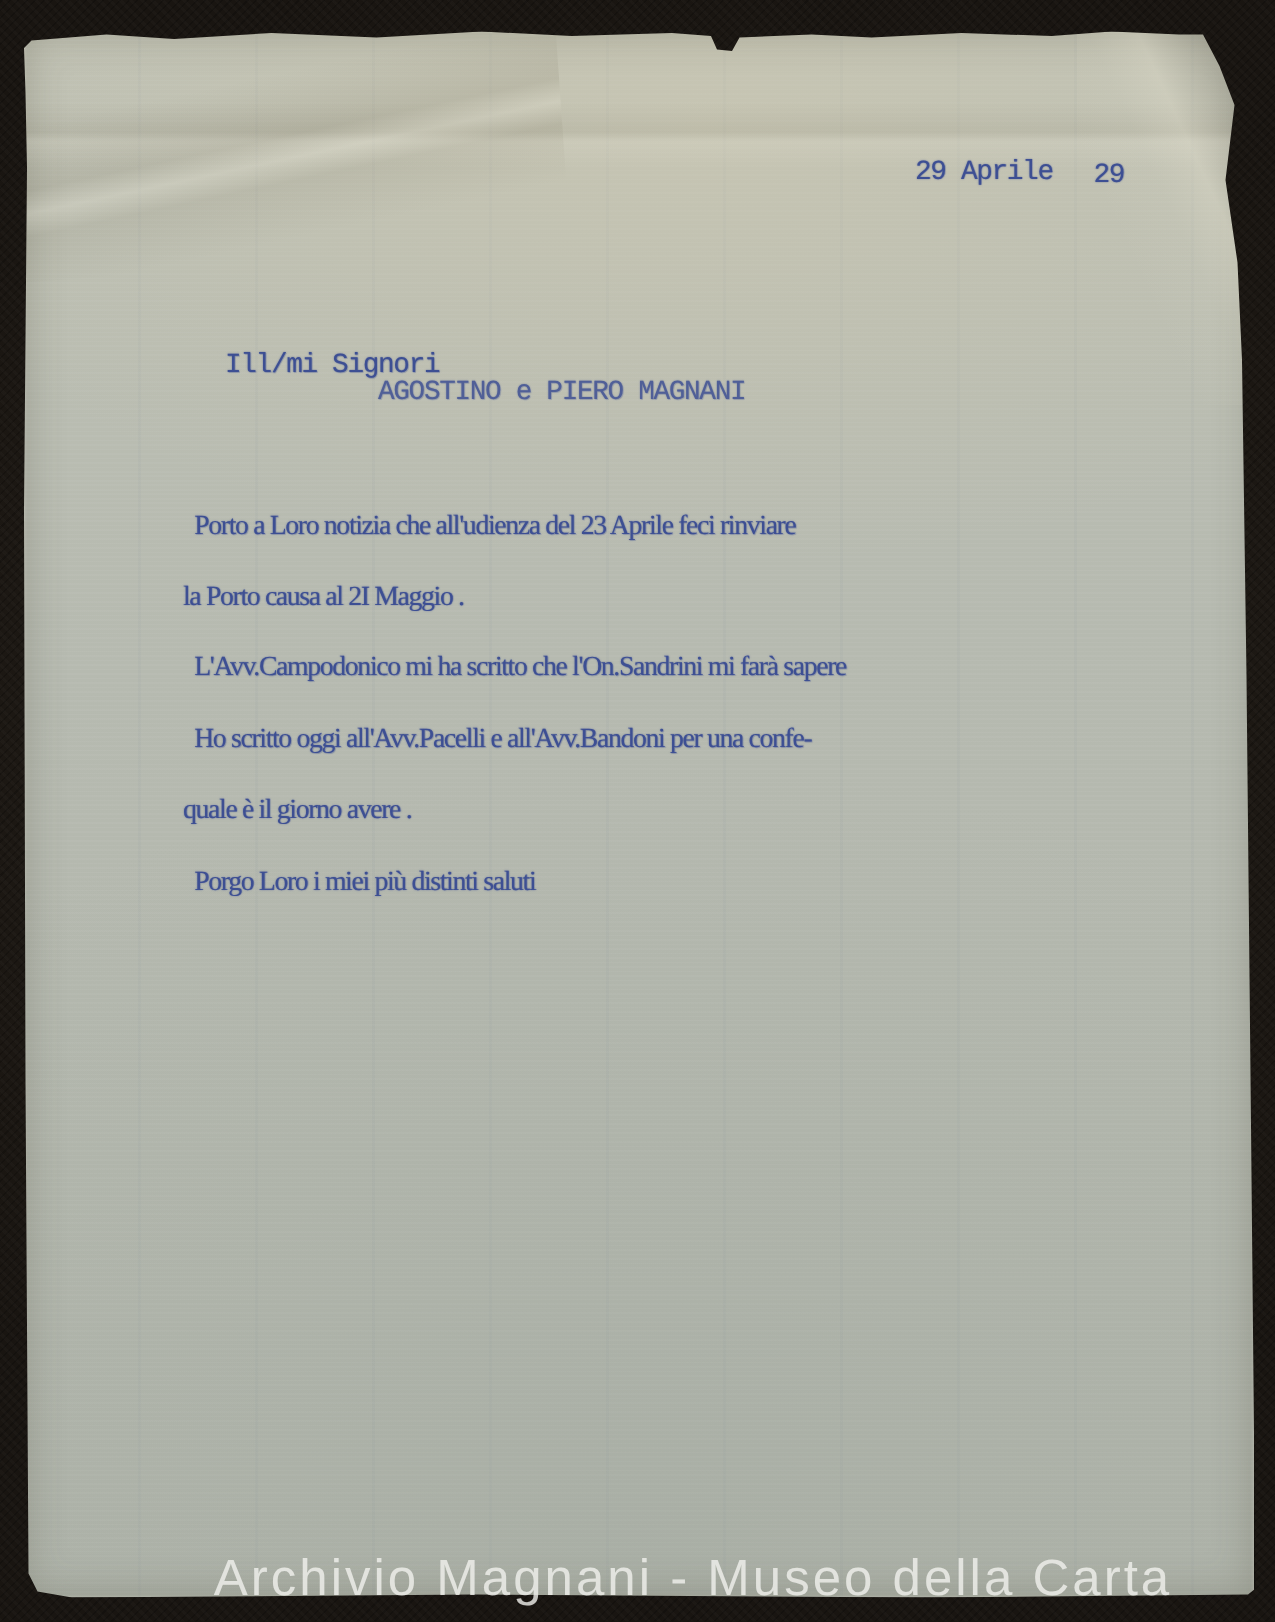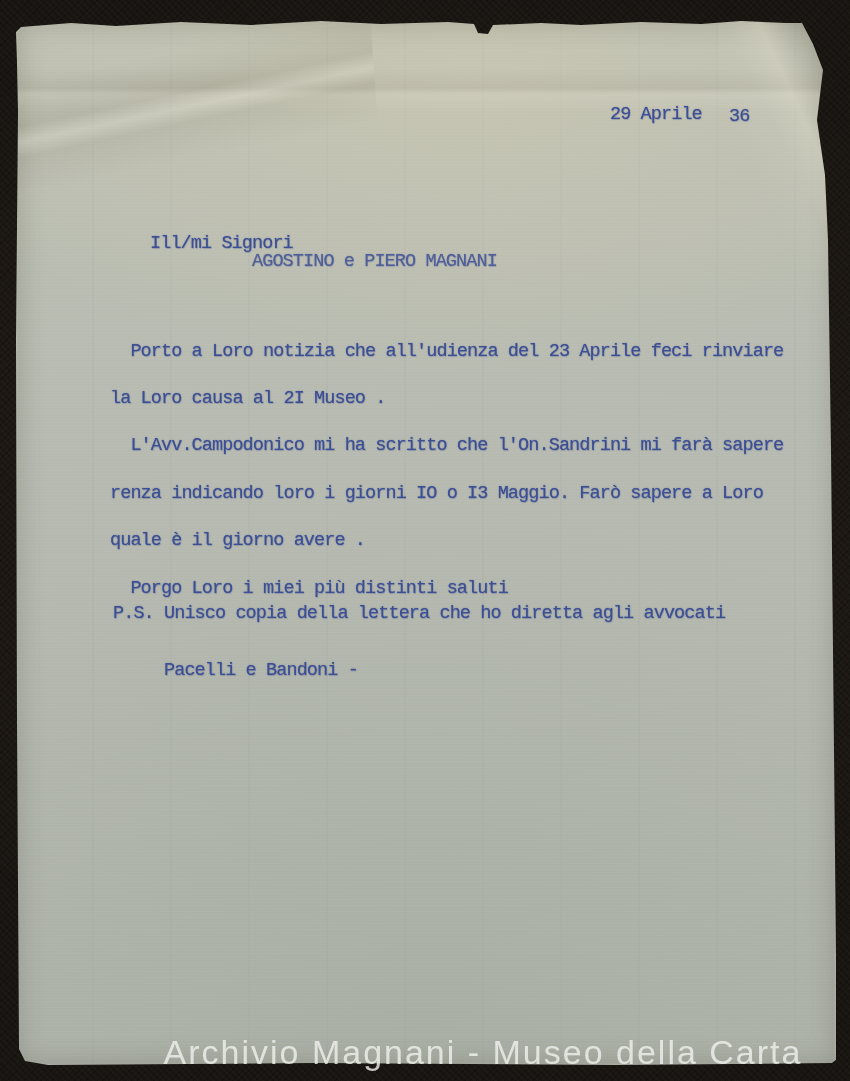--- a/index.html
+++ b/index.html
@@ -50,51 +50,47 @@
     font-family:"Liberation Mono", monospace;
     font-size:18.5px; letter-spacing:-0.9px;
     color:#3d4f93;
     white-space:pre;
     text-shadow: 0 0 1.2px rgba(61,79,147,0.70), 0.6px 0.6px 0 rgba(61,79,147,0.22);
   }
   .date-line{left:546px;top:84px;margin-left:48px;}
   .page-number{left:713px;top:86px;}
   .salutation-line{left:106px;top:213px;margin-left:28px;}
   .addressees-line{left:236px;top:231px;opacity:0.85;}
-  .body-block{left:94px;top:292px;line-height:15.8px;}
+  .body-block{left:106px;top:292px;line-height:15.8px;font-family:Liberation Serif, serif;}
   .ps-block{left:97px;top:546px;line-height:19px;}
   .watermark{
-    position:absolute;left:483px;top:1033px;transform:translateX(-50%);
+    position:absolute;left:462px;top:1033px;transform:translateX(-50%);
     font-family:"Liberation Sans", sans-serif;
     font-size:34px;letter-spacing:2px;white-space:nowrap;
     color:rgba(241,241,238,0.80);
   }
 </style>
 </head>
 <body>
 
 <div class="paper">
   <div class="crease crease-top-band"></div>
   <div class="crease crease-top-left"></div>
   <div class="crease fold-top-right"></div>
 
   <div class="typed date-line">29 Aprile</div>
-  <div class="typed page-number">36</div>
+  <div class="typed page-number">29</div>
 
   <div class="typed salutation-line">Ill/mi Signori</div>
   <div class="typed addressees-line">AGOSTINO e PIERO MAGNANI</div>
 
   <div class="typed body-block">
     <div>  Porto a Loro notizia che all'udienza del 23 Aprile feci rinviare</div>
-    <div>la Loro causa al 2I Museo .</div>
+    <div>la Porto causa al 2I Maggio .</div>
     <div>  L'Avv.Campodonico mi ha scritto che l'On.Sandrini mi farà sapere</div>
-    <div>renza indicando loro i giorni IO o I3 Maggio. Farò sapere a Loro</div>
+    <div>  Ho scritto oggi all'Avv.Pacelli e all'Avv.Bandoni per una confe-</div>
     <div>quale è il giorno avere .</div>
     <div>  Porgo Loro i miei più distinti saluti</div>
   </div>
 
-  <div class="typed ps-block">
-    <div>P.S. Unisco copia della lettera che ho diretta agli avvocati</div>
-    <div>     Pacelli e Bandoni -</div>
-  </div>
 </div>
 
 <div class="watermark">Archivio Magnani - Museo della Carta</div>
 
 </body></html>

